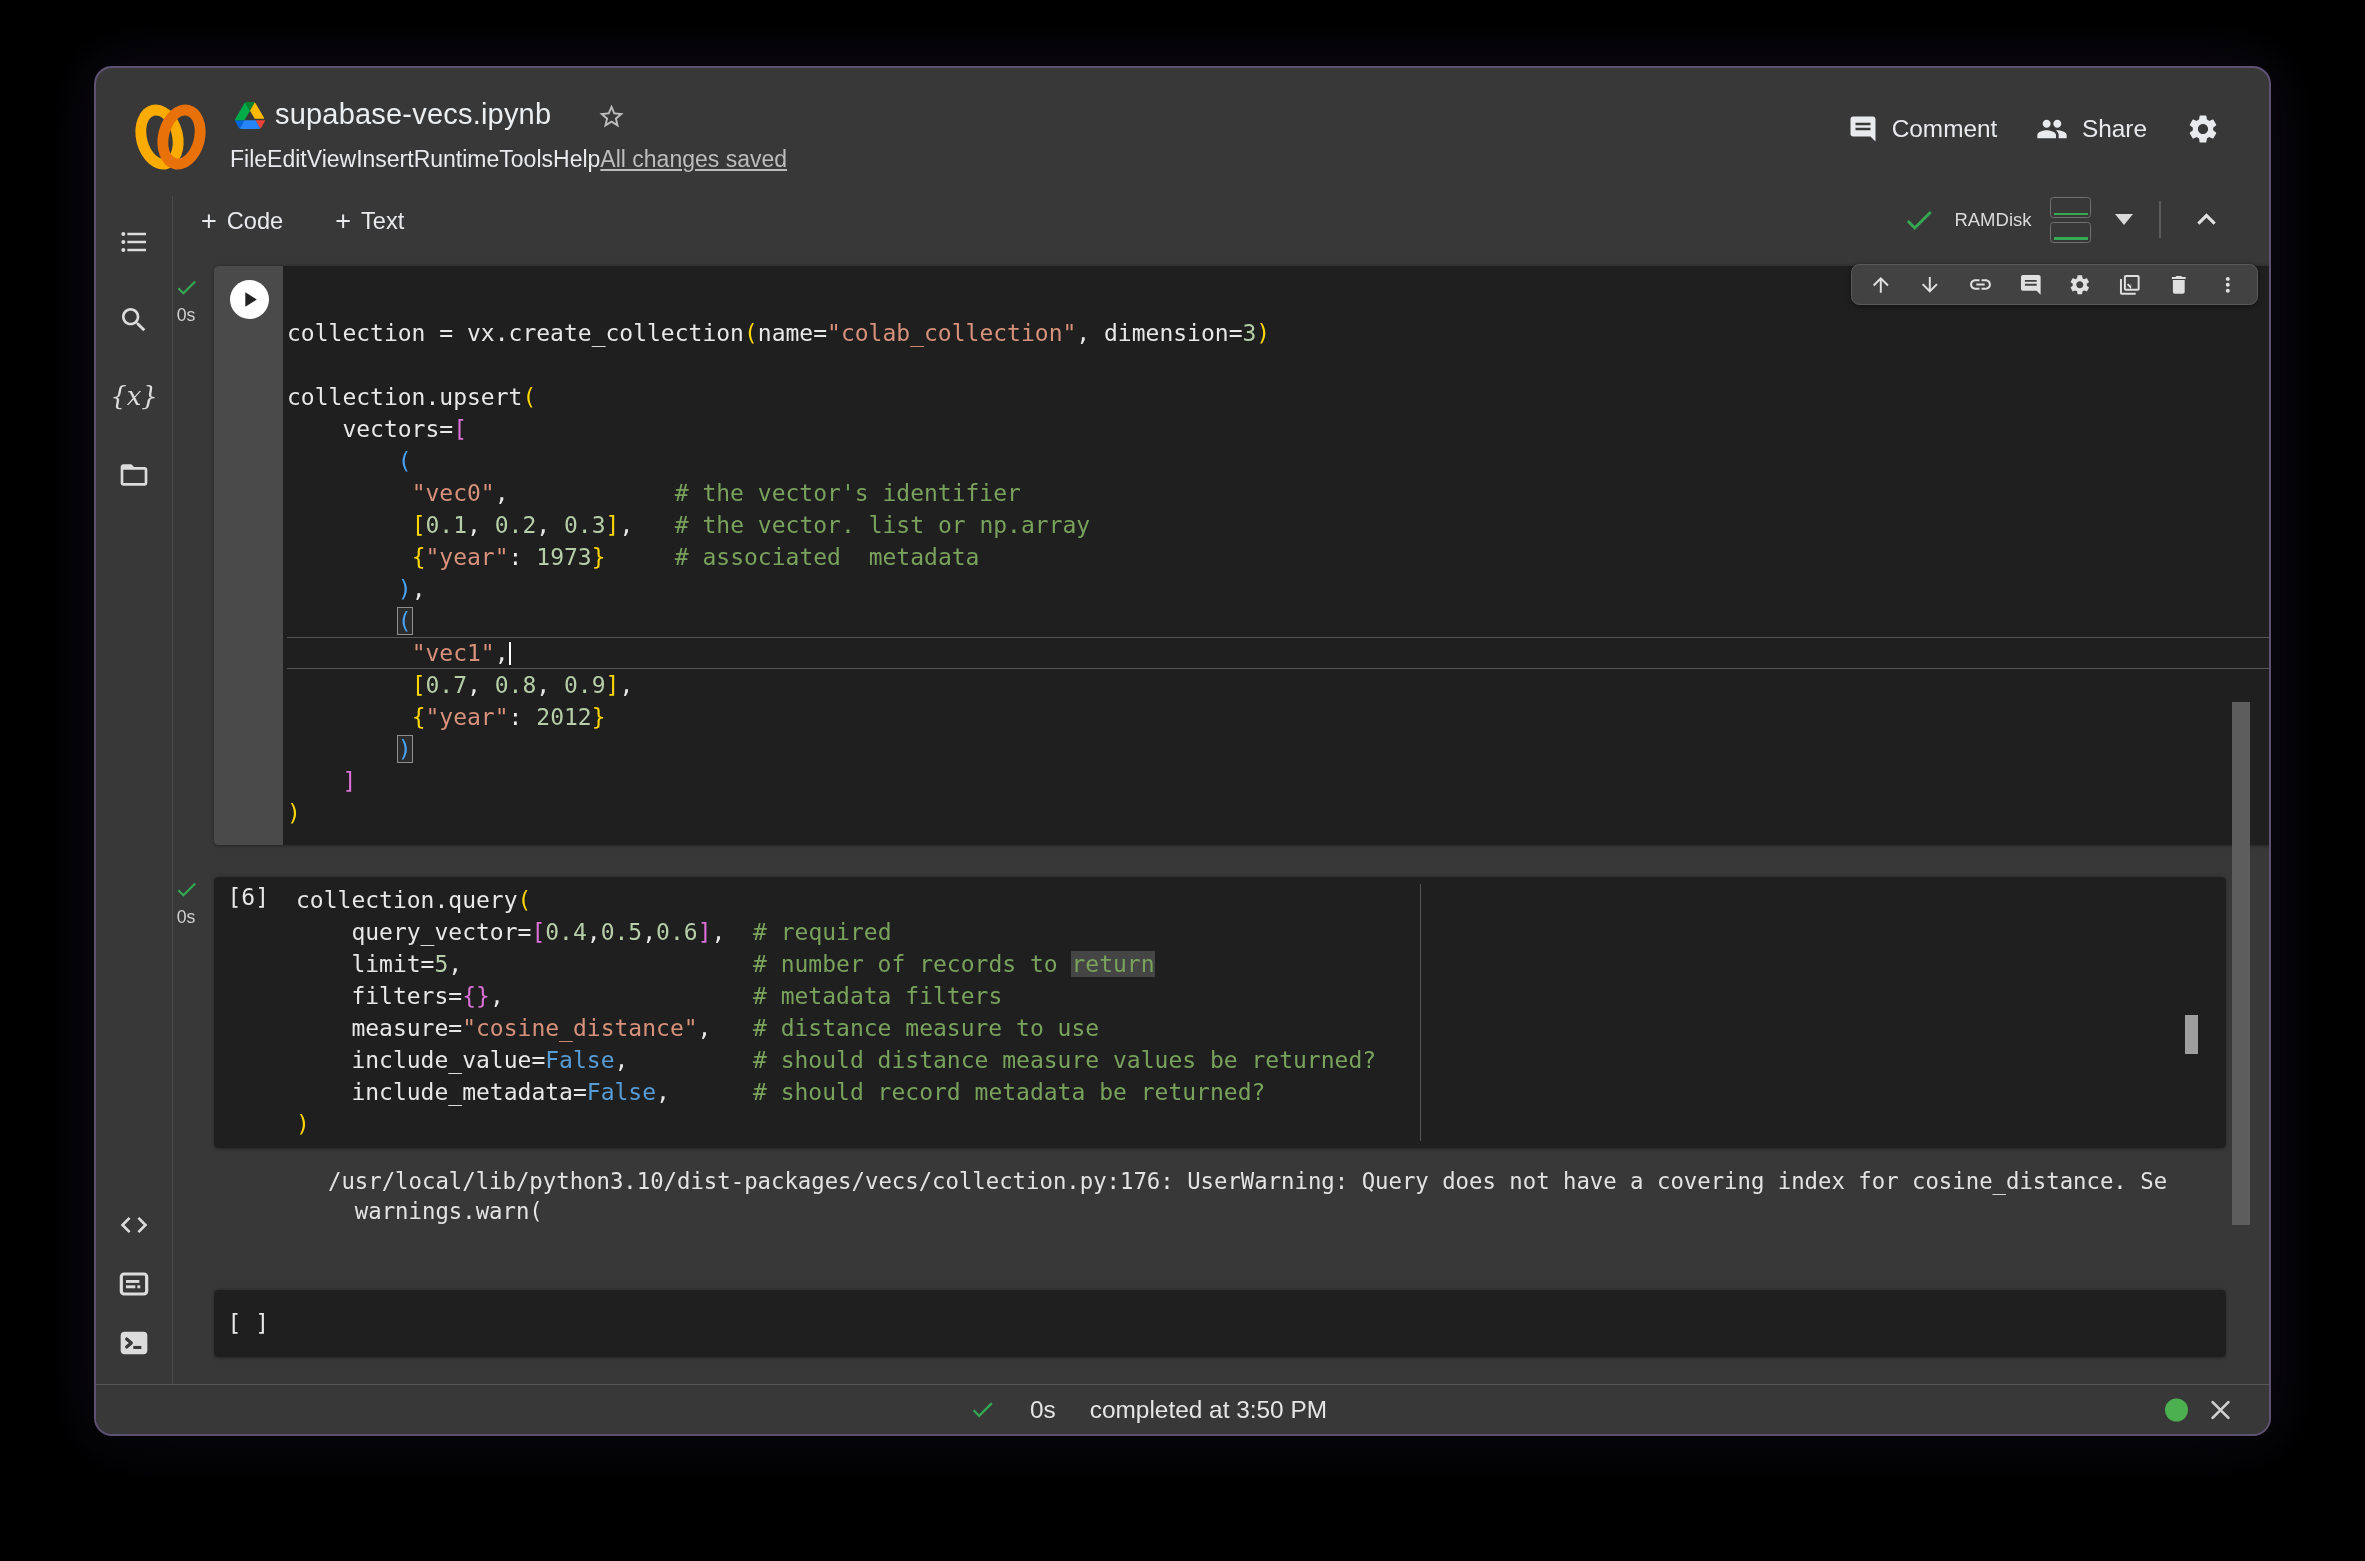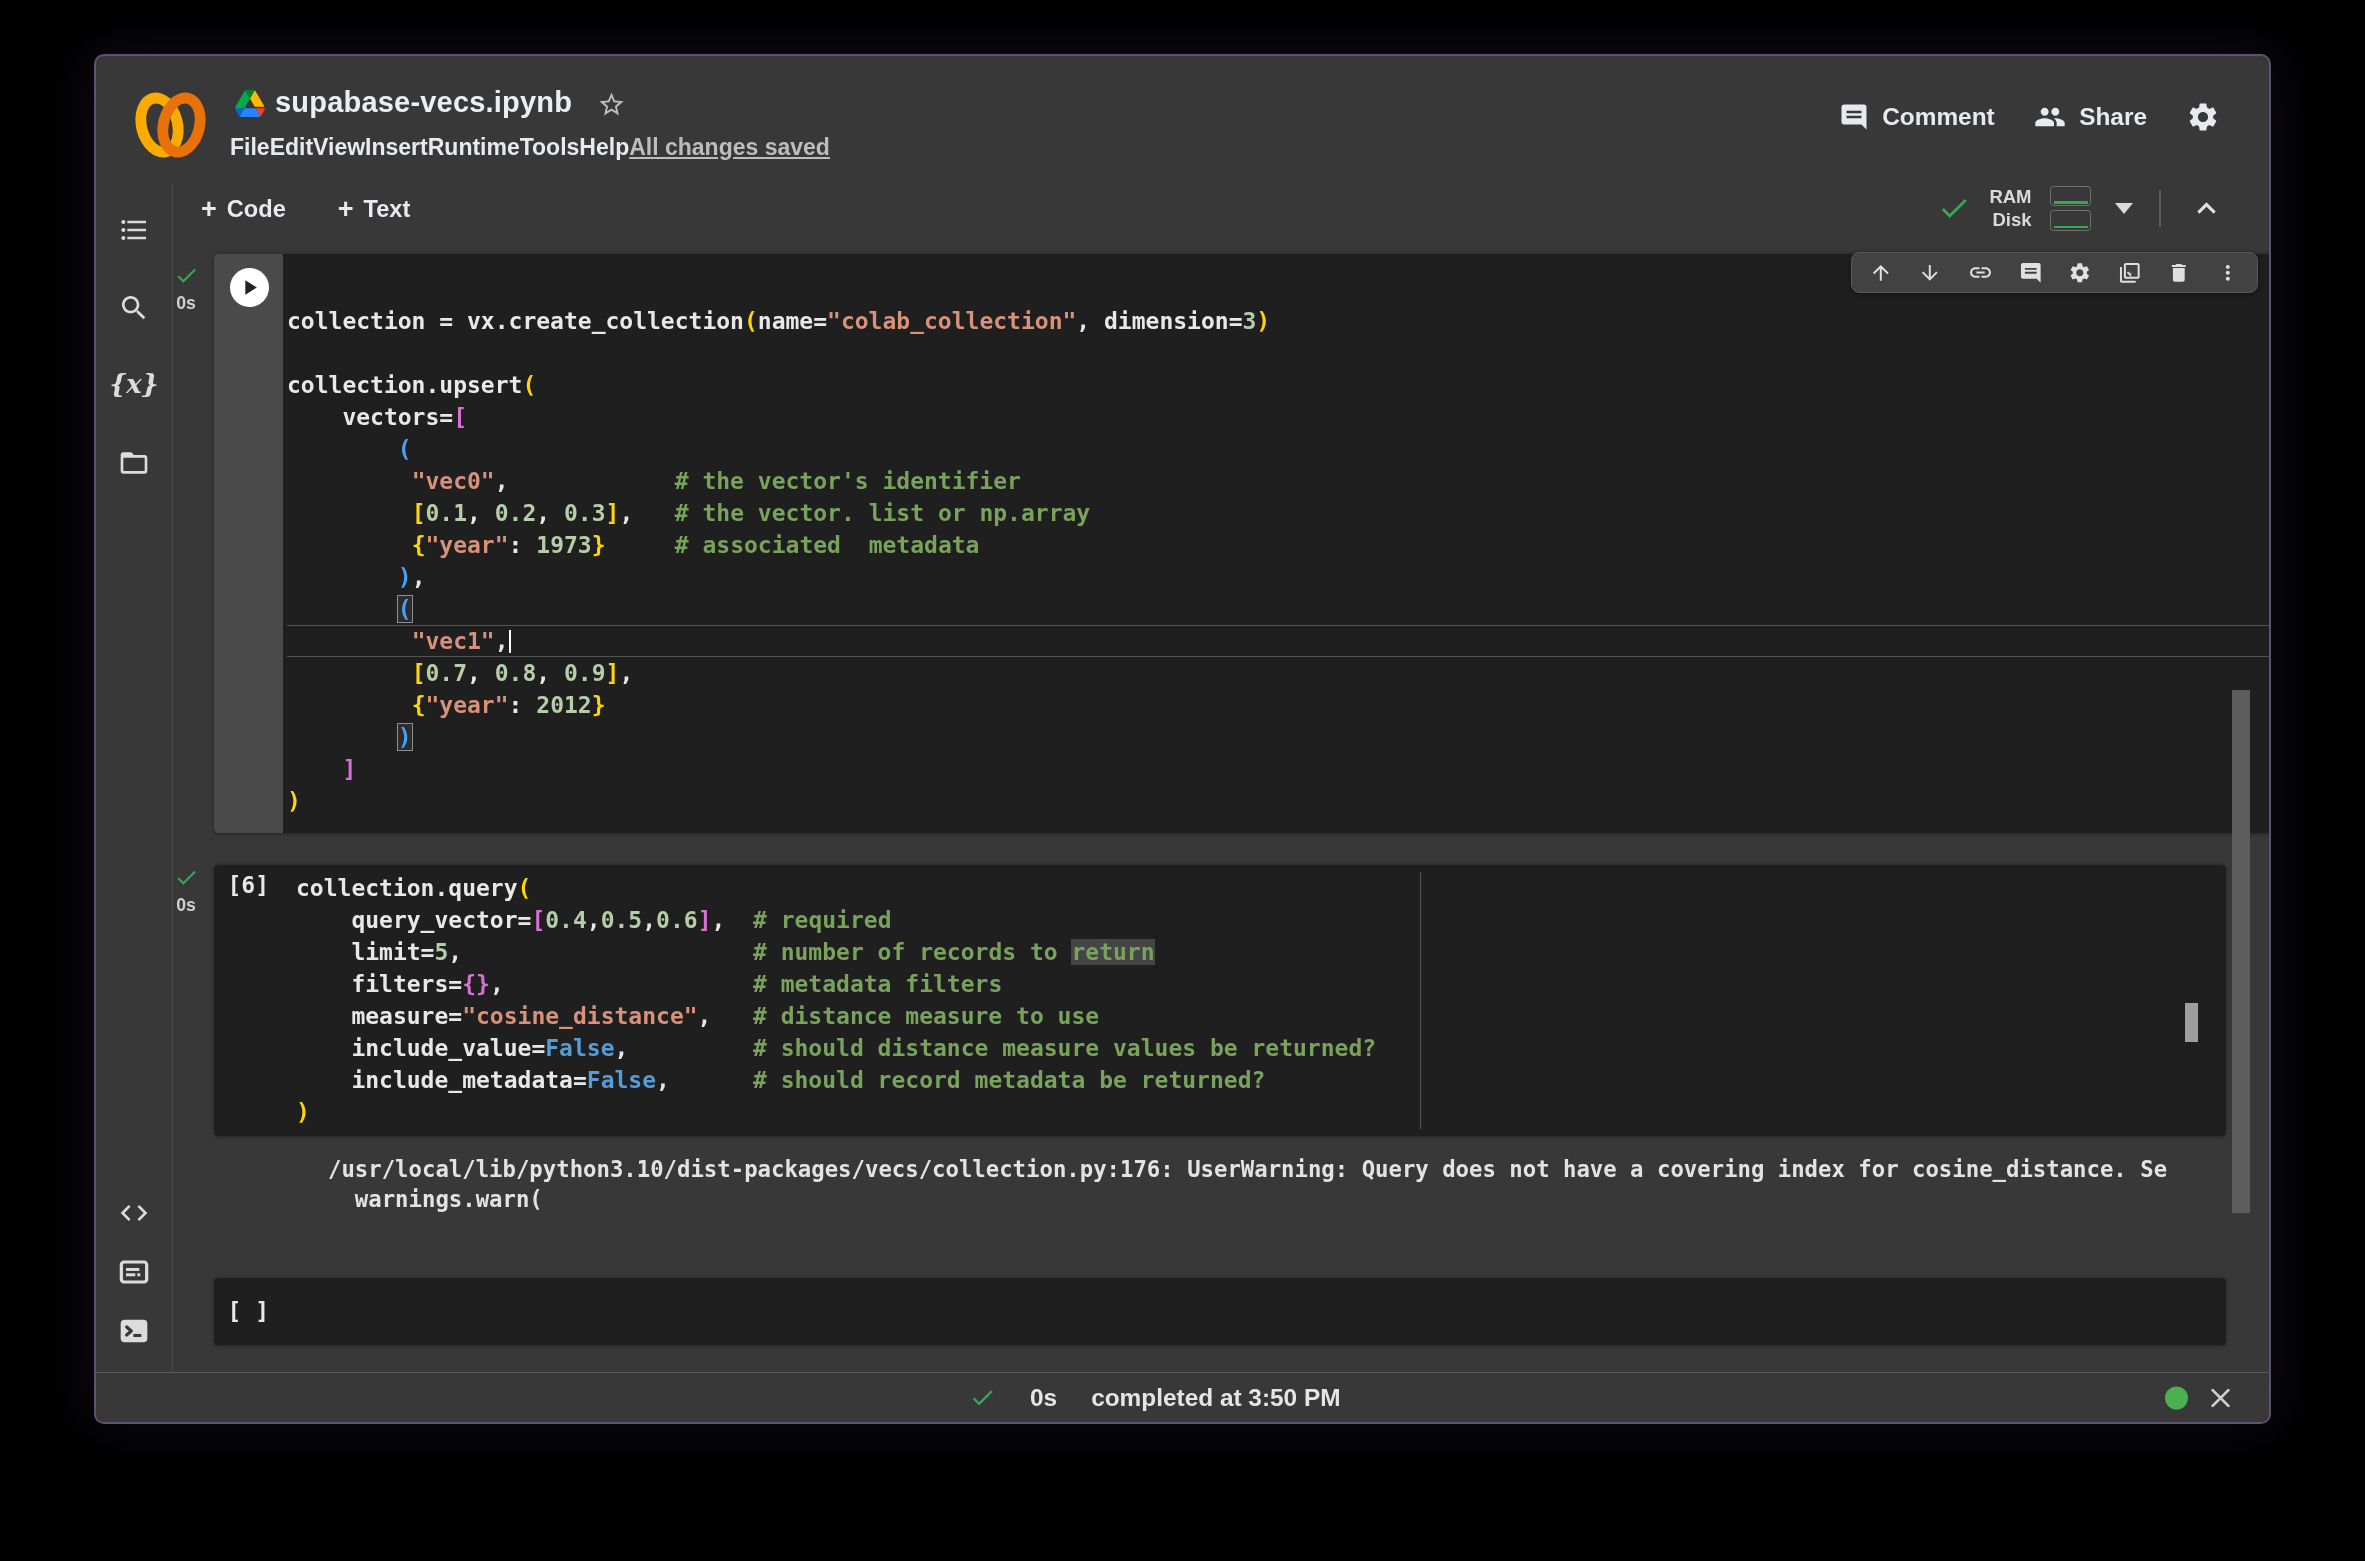--- a/index.html
+++ b/index.html
@@ -1,20 +1,20 @@
 <!DOCTYPE html>
 <html style="font-size:13.5px"><head>
 <meta charset="utf-8">
 <style>
   html,body{margin:0;padding:0;width:2366px;height:1561px;background:#000;overflow:hidden;}
   body{font-family:"Liberation Sans", sans-serif; position:relative;}
   body::before{content:"";position:absolute;left:0;top:0;width:2366px;height:1561px;
     background:radial-gradient(ellipse 1349px 843px at 1180px 826px, rgba(96,76,130,.28), rgba(0,0,0,0) 62%);}
-  .window{position:absolute;left:94px;top:54px;width:2173px;height:1366px;background:#383838;
-    border:2.5px solid #5e5272;border-radius:10px;box-shadow:0 8.4px 51px rgba(0,0,0,.85), 0 0 59px rgba(100,80,140,.25);overflow:hidden;font-weight:bold;}
+  .window{position:absolute;left:94px;top:66px;width:2173px;height:1366px;background:#383838;
+    border:2.5px solid #5e5272;border-radius:18px;box-shadow:0 8.4px 51px rgba(0,0,0,.85), 0 0 59px rgba(100,80,140,.25);overflow:hidden;}
   .wc{position:absolute;inset:0;}
 
   
   .logo{position:absolute;left:40px;top:29px;width:71px;height:61px;}
   .logo .ring{position:absolute;top:6.7px;width:25px;height:44px;border-radius:50%;border:11px solid;}
   .logo .ring.l{left:0;border-color:#f9ab00;transform:rotate(-14deg);}
   .logo .ring.r{left:22px;border-color:#e8710a;transform:rotate(14deg);}
   .drive{position:absolute;left:139px;top:34px;width:30px;height:27px;}
   .nbtitle{position:absolute;left:179px;top:30px;font-size:29px;color:#eceff1;letter-spacing:0.2px;}
   .star{position:absolute;left:501px;top:34px;width:29px;height:29px;color:#bdbdbd;}
@@ -24,21 +24,21 @@
   .hdr-right{position:absolute;right:49px;top:44px;display:flex;align-items:center;gap:39px;color:#e8eaed;font-size:24.4px;}
   .hbtn{display:flex;align-items:center;gap:13.5px;}
   .icon{display:inline-block;line-height:0;}
 
   
   .toolbar{position:absolute;left:0;top:126px;width:100%;height:59px;}
   .tb-left{position:absolute;left:105px;top:11.8px;display:flex;gap:52px;font-size:23.6px;color:#e8eaed;align-items:center;}
   .tb-btn{display:flex;gap:10px;align-items:center;}
   .plus{font-size:27px;color:#e8eaed;}
   .tb-right{position:absolute;right:44px;top:3.4px;display:flex;align-items:center;gap:18.5px;}
-  .reslabels{display:flex;flex-direction:column;align-items:flex-end;font-size:18.5px;color:#dadada;line-height:23px;}
+  .reslabels{display:flex;flex-direction:row;align-items:flex-end;font-size:18.5px;color:#dadada;line-height:23px;}
   .meters{display:flex;flex-direction:column;gap:4.2px;}
   .meter{width:39px;height:18.5px;border:1.7px solid #707070;border-radius:3.4px;position:relative;background:#383838;}
   .meter .fill{position:absolute;left:2.5px;right:2.5px;bottom:1.7px;height:2.5px;background:#34a853;}
   .caret{width:0;height:0;border-left:9.3px solid transparent;border-right:9.3px solid transparent;border-top:11px solid #dadada;margin-left:5px;}
   .vdiv{width:1.7px;height:37px;background:#5c5c5c;margin:0 8.4px;}
 
   
   .sidebar{position:absolute;left:0;top:128px;width:76px;bottom:49px;border-right:0.8px solid #4a4a4a;}
   .sb-ic{position:absolute;left:50%;transform:translateX(-50%);color:#dcdcdc;line-height:0;}
   .sb-fx{font-family:"DejaVu Serif", serif;font-style:italic;font-size:26px;color:#dcdcdc;line-height:1;transform:translateX(-50%);}

